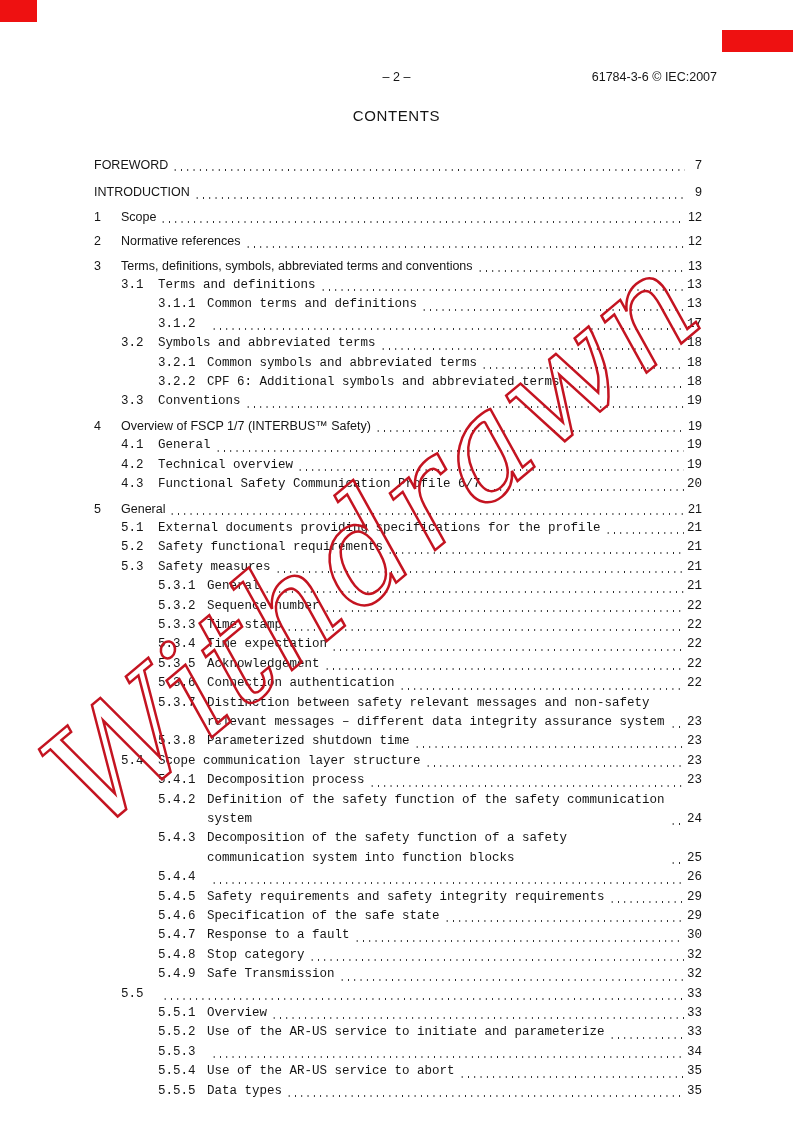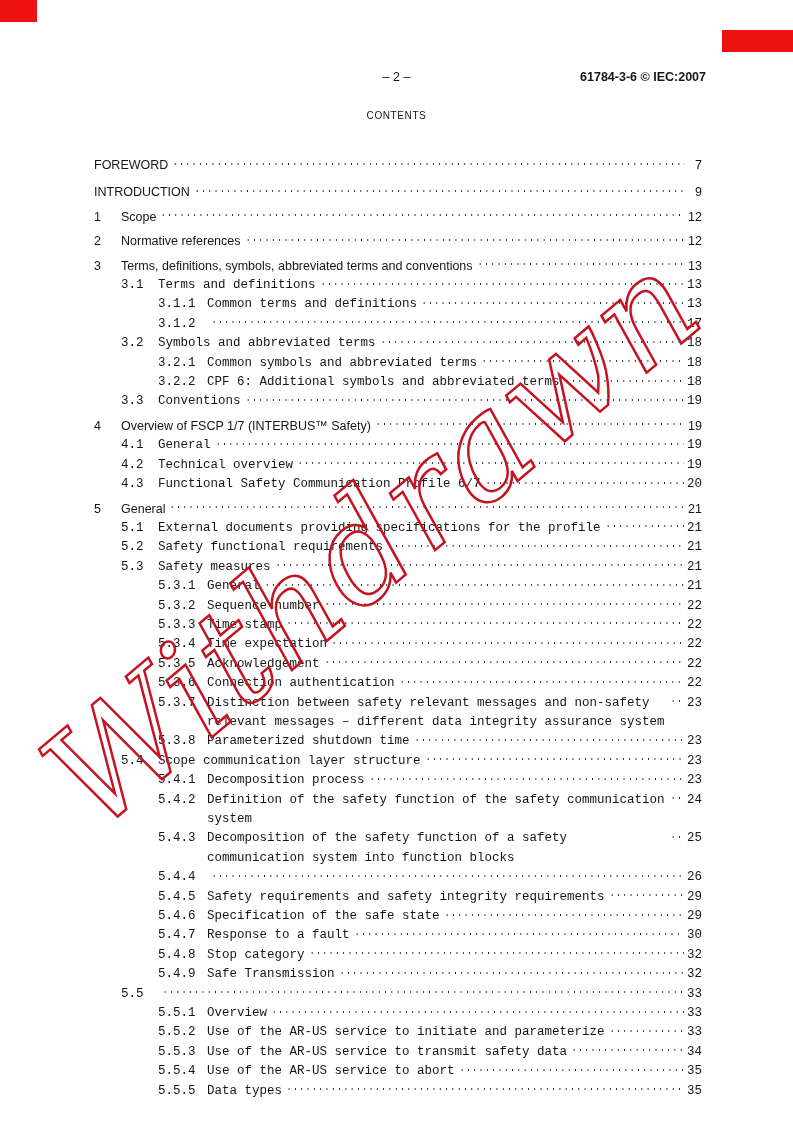--- a/index.html
+++ b/index.html
@@ -14,32 +14,32 @@
     line-height: 19.4px;
   }
 
   
   .mark { position: absolute; background: var(--accent, #ee1111); }
   .mark-tl { left: 0; top: 0; width: 37px; height: 22px; }
   .mark-tr { left: 722px; top: 30px; width: 71px; height: 22px; }
 
   
   .hdr-page { position: absolute; top: 68px; left: 0; width: 100%; text-align: center; }
-  .hdr-ref  { position: absolute; top: 68px; right: 87px; font-weight: bold; }
+  .hdr-ref  { position: absolute; top: 68px; right: 76px; }
 
   
   .contents-title {
     position: absolute; top: 106px; left: 0; width: 100%;
-    text-align: center; font-size: 10px; letter-spacing: 0.6px;
+    text-align: center; font-size: 15px; letter-spacing: 0.6px;
   }
 
   
   .toc { position: absolute; top: 148px; left: 94px; width: 608px; }
 
-  .toc-row { display: flex; }
+  .toc-row { display: flex; align-items: flex-end; }
   .toc-row.level-0 { margin-top: 8px; }
   .toc-row.level-1 { margin-top: 5px; }
   .toc-row.level-1 .toc-num { width: 27px; }
   .toc-row.level-2 { padding-left: 27px; font-family: Liberation Mono, monospace; }
   .toc-row.level-2 .toc-num { width: 37px; }
   .toc-row.level-3 { padding-left: 64px; font-family: Liberation Mono, monospace; }
   .toc-row.level-3 .toc-num { width: 49px; }
 
   .toc-num   { flex: 0 0 auto; align-self: flex-start; }
   .toc-title { flex: 0 1 auto; }
@@ -321,21 +321,20 @@
     <span class="toc-page">33</span>
   </div>
     <div class="toc-row level-3">
     <span class="toc-num">5.5.2</span>
     <span class="toc-title">Use of the AR-US service to initiate and parameterize</span>
     <span class="toc-dots"></span>
     <span class="toc-page">33</span>
   </div>
     <div class="toc-row level-3">
     <span class="toc-num">5.5.3</span>
-    <span class="toc-title">Use of the AR-US service to transmit safety data</span>
     <span class="toc-dots"></span>
     <span class="toc-page">34</span>
   </div>
     <div class="toc-row level-3">
     <span class="toc-num">5.5.4</span>
     <span class="toc-title">Use of the AR-US service to abort</span>
     <span class="toc-dots"></span>
     <span class="toc-page">35</span>
   </div>
     <div class="toc-row level-3">

